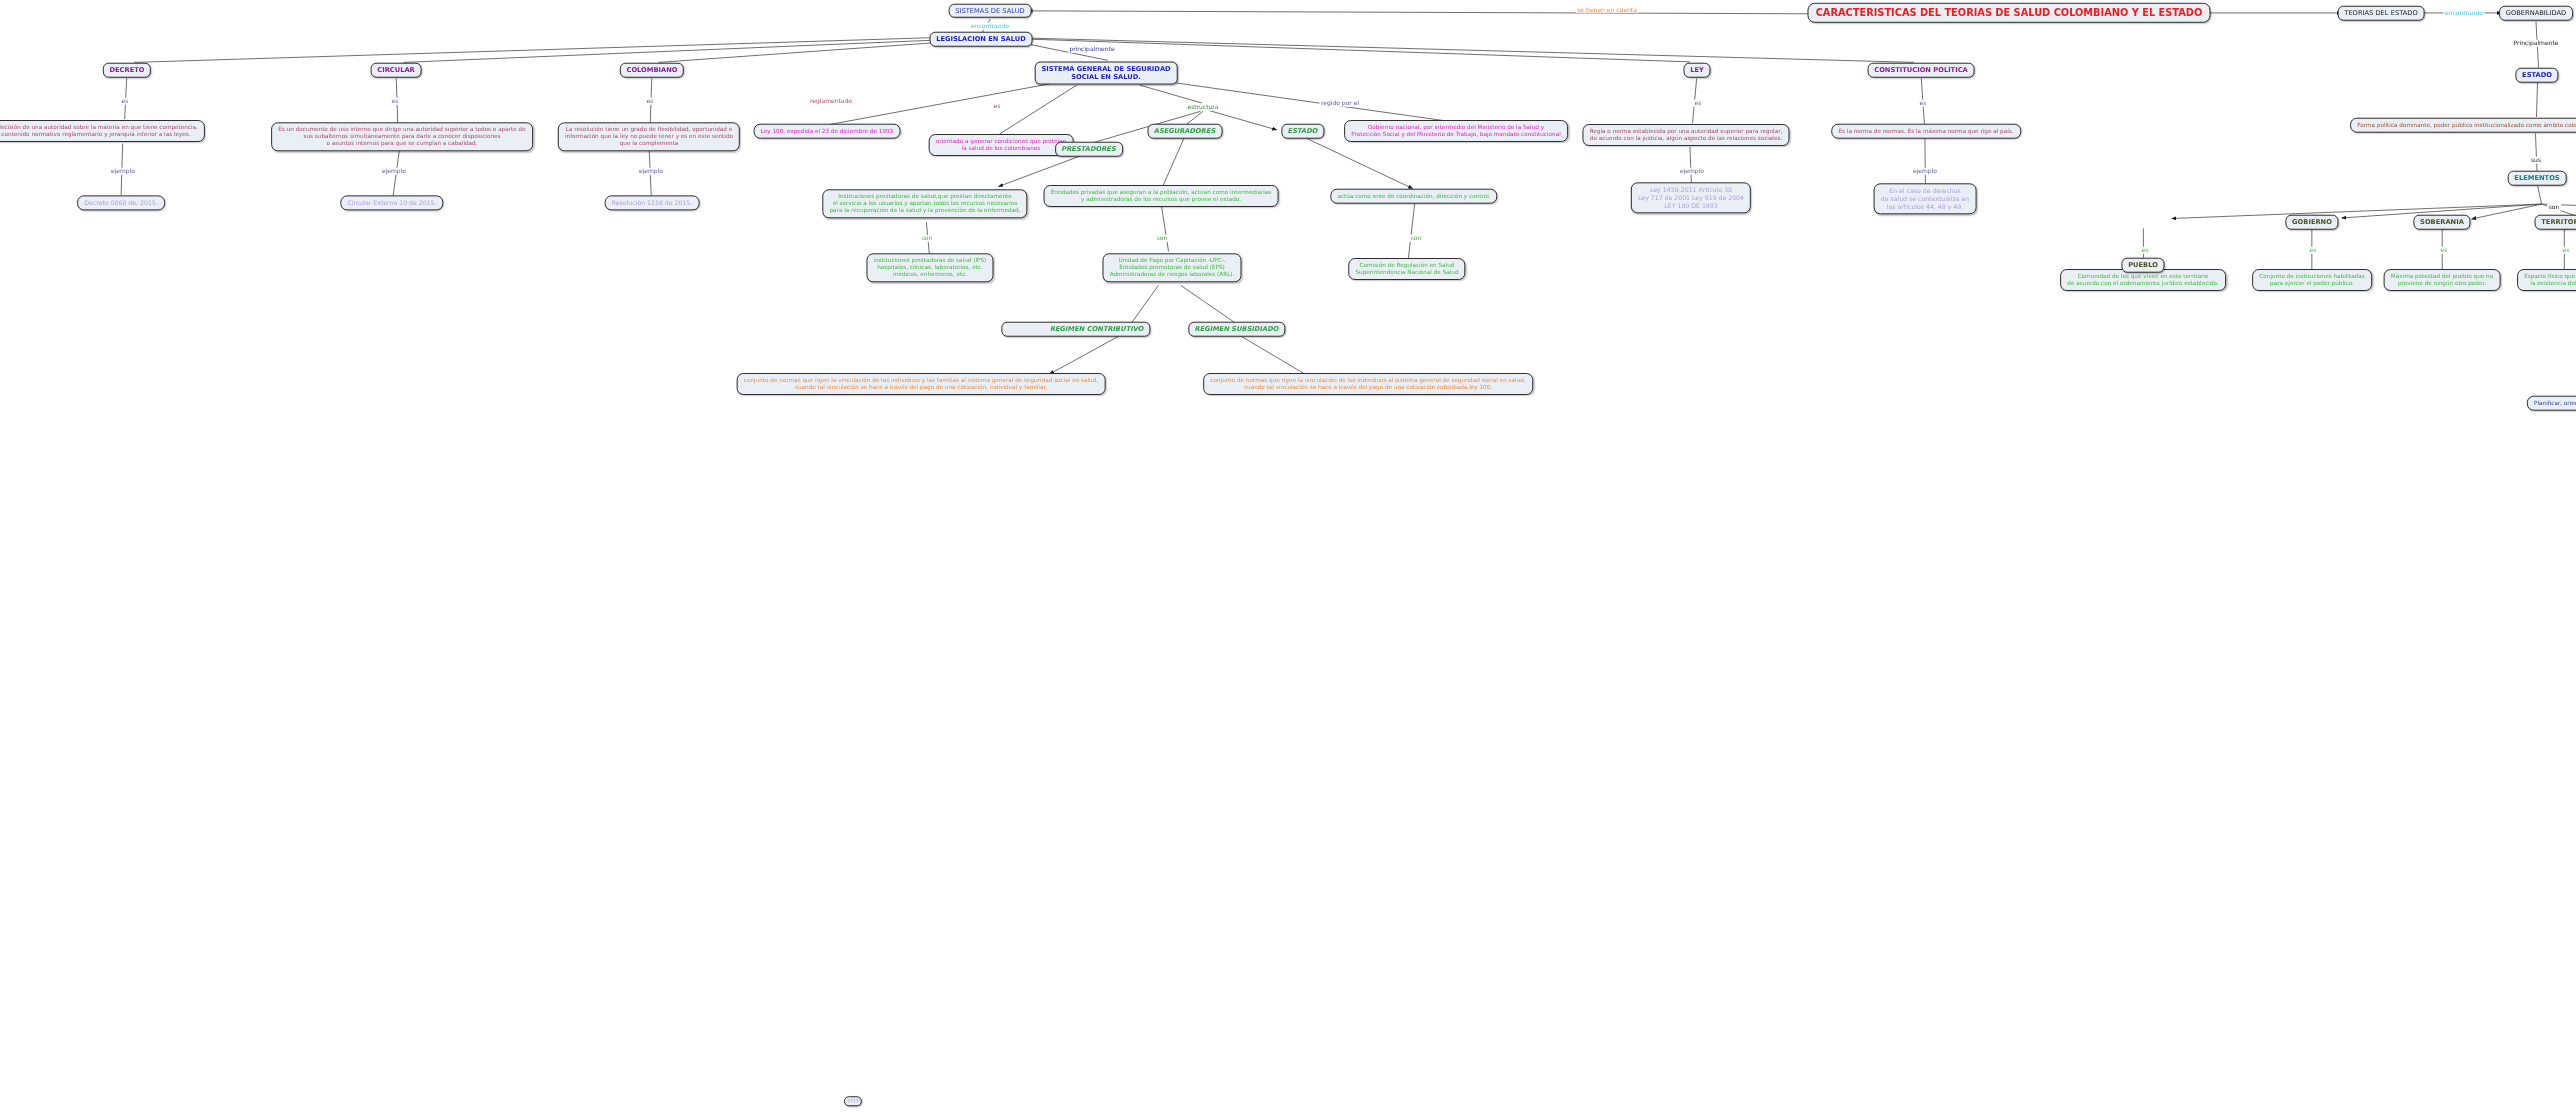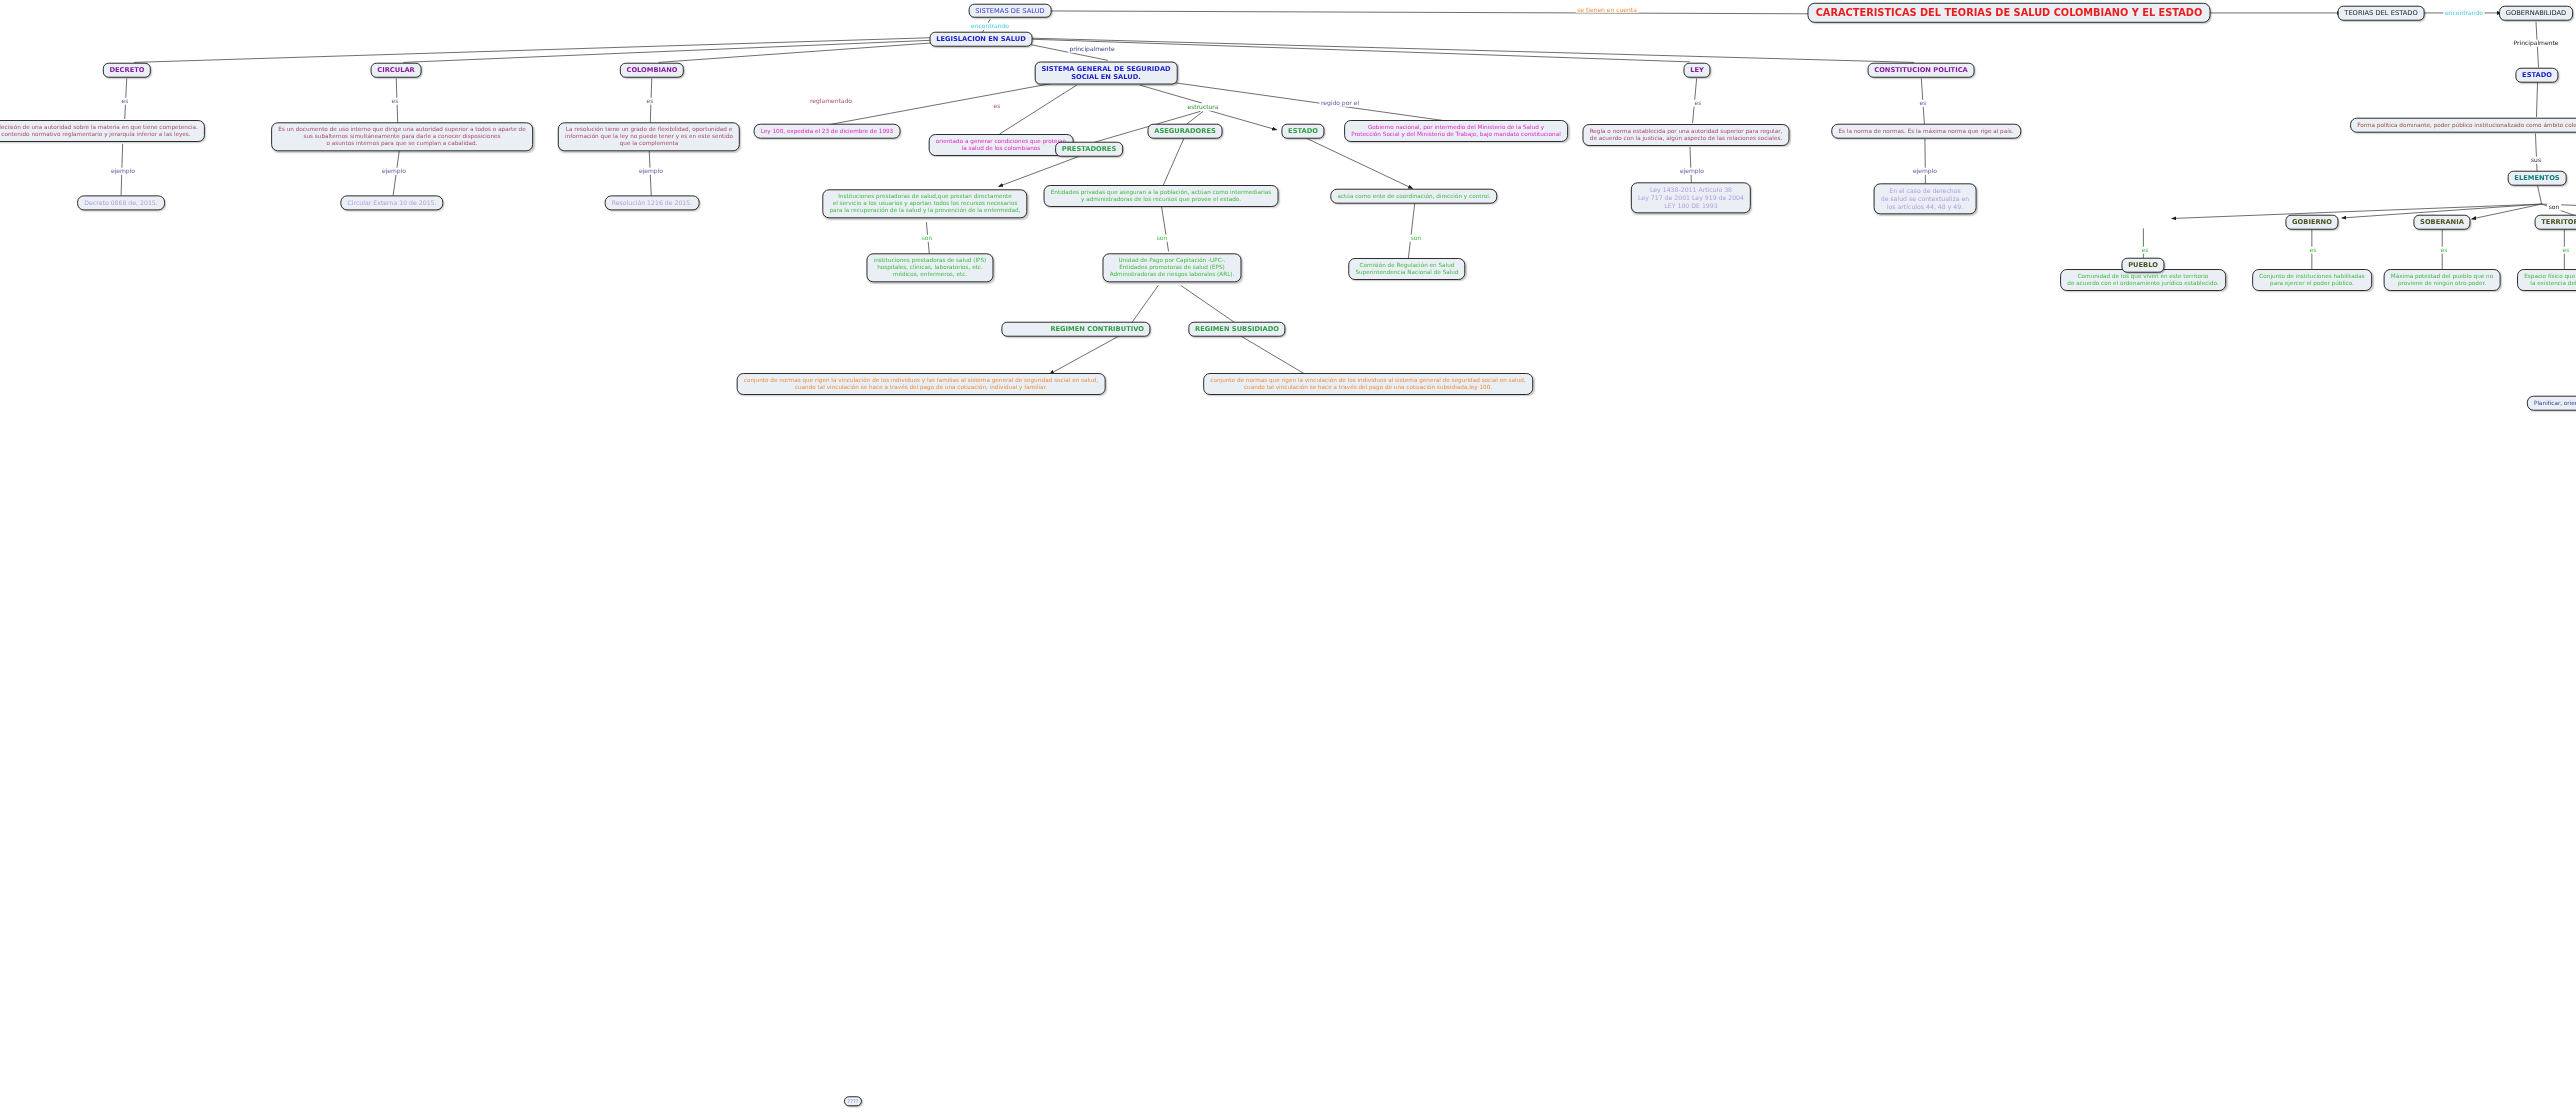--- a/index.html
+++ b/index.html
@@ -14,21 +14,21 @@
        line-height:1.3;box-shadow:1px 1px 1.5px rgba(0,0,0,.22);}
   .lbl{position:absolute;transform:translate(-50%,-50%);background:#ffffff;padding:0 1.5px;
        font-size:6px;white-space:nowrap;line-height:1.1;}
   .title-red{font-size:9.8px;font-weight:600;color:#ee1c1c;border-radius:7.2px;padding:3.1px 7.2px;border-width:1px;}
   .blue-bold{color:#1a1ec9;}
   .blue-reg{color:#3038c8;font-weight:normal;}
   .black-reg{color:#1c1c1c;font-weight:normal;}
   .teal-bold{color:#0e7d7c;}
   .olive-bold{color:#4c521f;}
   .purple-bold{color:#8b1a9e;}
-  .green-bold{color:#2f9e44;}
+  .green-bold{color:#2f9e44;font-style:italic;}
   .tiny{font-size:5.2px;font-weight:normal;color:#9a8fd0;padding:0.5px 2.6px;}
   .mauve-text{color:#a84c68;}
   .ltpurple-text{color:#b49de0;font-size:6.2px;}
   .magenta-text{color:#e61ec8;}
   .green-text{color:#3dbb3d;}
   .orange-text{color:#f08c3c;}
   .navy-text{color:#28418f;}
   .brown-text{color:#9c4f2e;}
   .slate-lbl{color:#5d5a9a;}
   .mauve-lbl{color:#a84c68;}
@@ -160,21 +160,21 @@
     <div class="box brown-text" style="left: 2535px; top: 125px;">Forma política dominante, poder público institucionalizado como ámbito colectivo más característico de la actividad política.</div>
     <div class="box green-text" style="left: 2143px; top: 280px;">Comunidad de los que viven en este territorio
 de acuerdo con el ordenamiento jurídico establecido.</div>
     <div class="box green-text" style="left: 2312px; top: 280px;">Conjunto de instituciones habilitadas
 para ejercer el poder público.</div>
     <div class="box green-text" style="left: 2442px; top: 280px;">Máxima potestad del pueblo que no
 proviene de ningún otro poder.</div>
     <div class="box green-text" style="left: 2564px; top: 280px;">Espacio físico que garantiza
 la existencia del Estado</div>
     <div class="box navy-text" style="left: 2639px; top: 403px;">Planificar, orientar, impulsar y ejecutar las leyes emanadas del Congreso.</div>
-    <div class="node blue-reg" style="left: 990px; top: 10.8px; margin-left: 20px;">SISTEMAS DE SALUD</div>
+    <div class="node blue-reg" style="left: 990px; top: 10.8px;">SISTEMAS DE SALUD</div>
     <div class="node blue-bold" style="left: 981px; top: 39px;">LEGISLACION EN SALUD</div>
     <div class="node title-red" style="left: 2009px; top: 13px;">CARACTERISTICAS DEL TEORIAS DE SALUD COLOMBIANO Y EL ESTADO</div>
     <div class="node black-reg" style="left: 2381px; top: 13px;">TEORIAS DEL ESTADO</div>
     <div class="node black-reg" style="left: 2536px; top: 13px;">GOBERNABILIDAD</div>
     <div class="node blue-bold" style="left: 2537px; top: 75px;">ESTADO</div>
     <div class="node teal-bold" style="left: 2537px; top: 178px;">ELEMENTOS</div>
     <div class="node olive-bold" style="left: 2143px; top: 222px; margin-top: 43px;">PUEBLO</div>
     <div class="node olive-bold" style="left: 2312px; top: 222px;">GOBIERNO</div>
     <div class="node olive-bold" style="left: 2442px; top: 222px;">SOBERANIA</div>
     <div class="node olive-bold" style="left: 2564px; top: 222px;">TERRITORIO</div>

